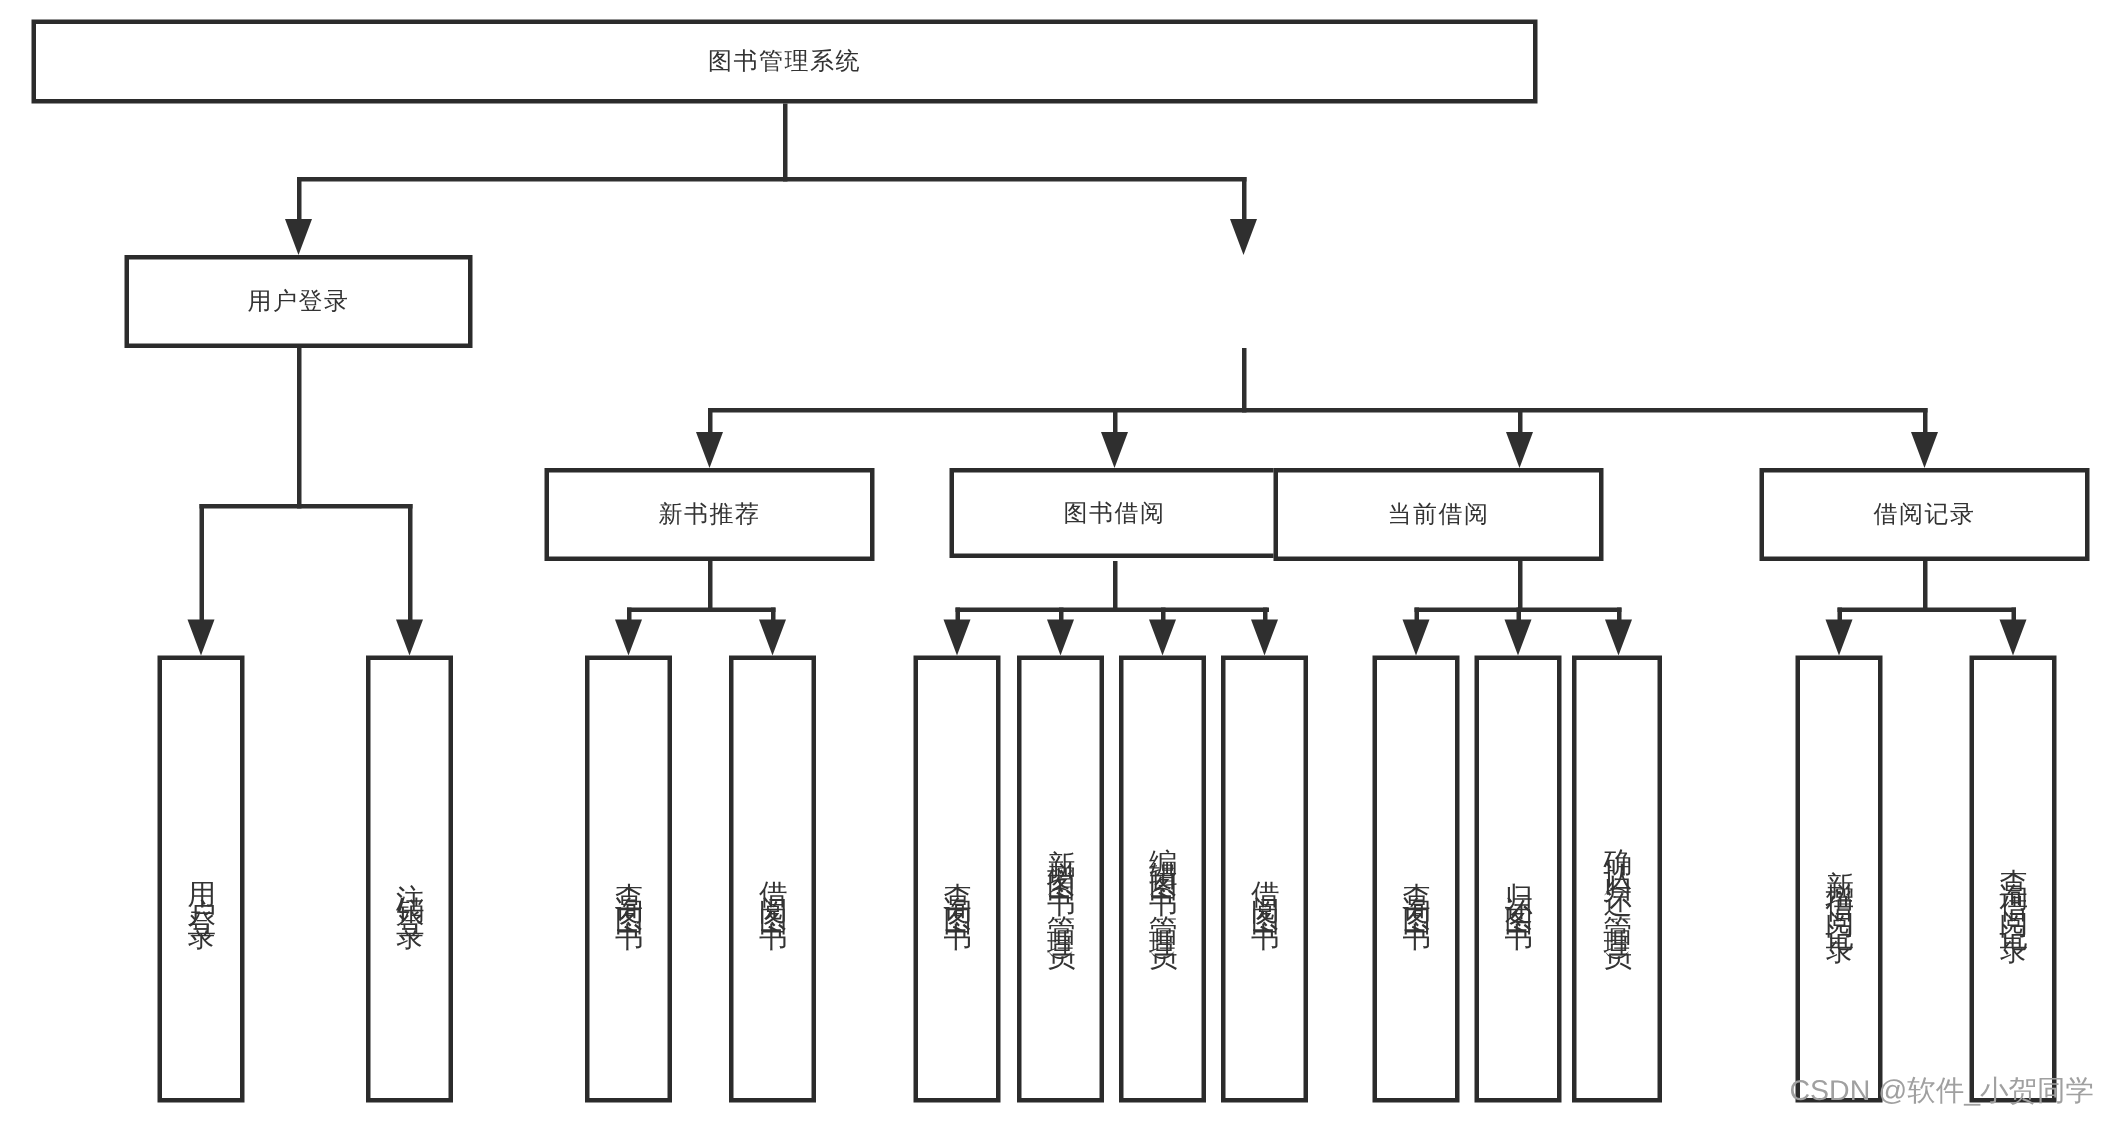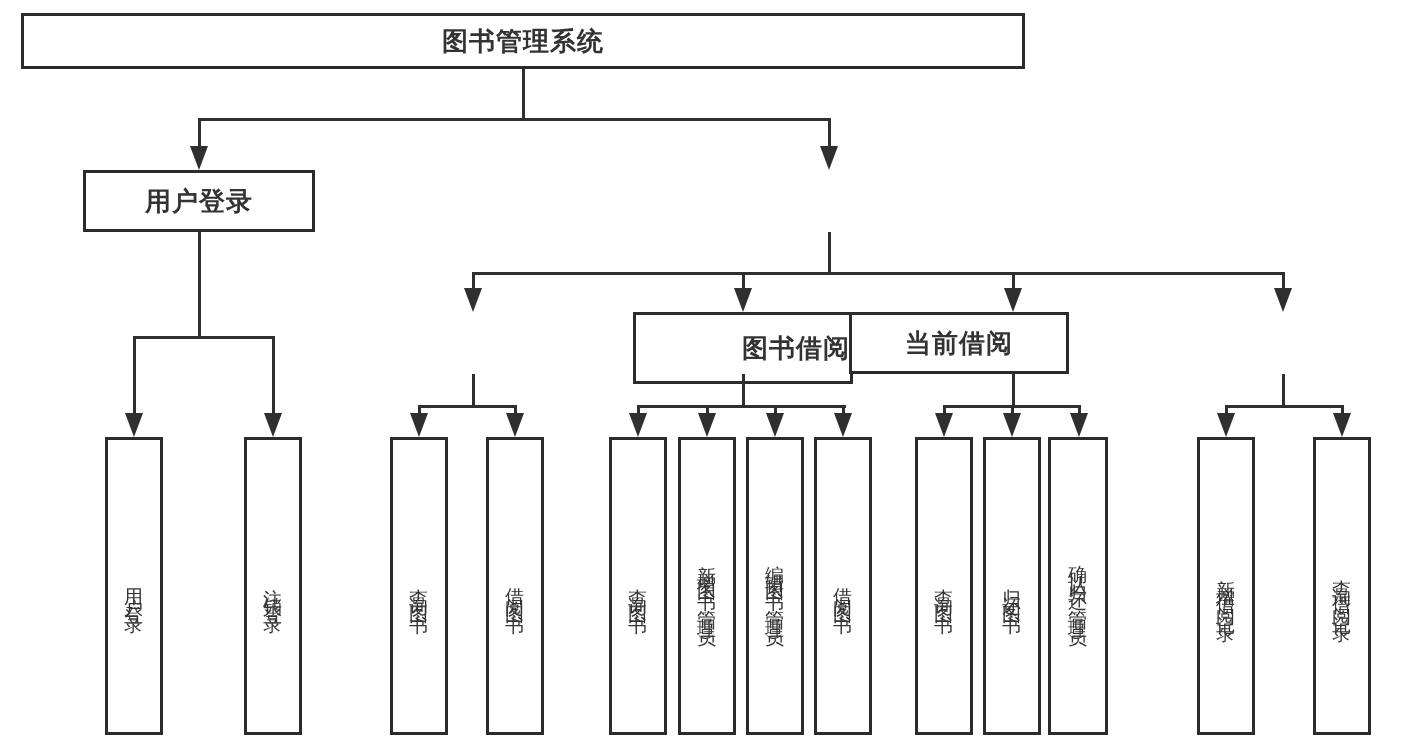--- a/index.html
+++ b/index.html
@@ -4,21 +4,21 @@
 <style>
   html,body{margin:0;padding:0;background:#ffffff;}
   #canvas{
     position:relative;width:1405px;height:747px;background:#ffffff;
     font-family:"Liberation Sans","DejaVu Sans",sans-serif;overflow:hidden;
   }
   .box{
     position:absolute;background:#ffffff;border:3px solid #2b2b2b;box-sizing:border-box;
     display:flex;align-items:center;justify-content:center;color:#333333;
   }
-  .h{font-size:26px;letter-spacing:1px;font-weight:bold;}
+  .h{font-size:16px;letter-spacing:1px;}
   .v{
     writing-mode:vertical-rl;text-orientation:upright;
     font-size:19px;letter-spacing:9px;line-height:1;
     padding-top:9px; 
   }
   .line{position:absolute;background:#2f2f2f;}
   .arrow{
     position:absolute;width:0;height:0;
     border-left:9px solid transparent;border-right:9px solid transparent;
     border-top:24px solid #2f2f2f;
@@ -34,25 +34,31 @@
 <div id="canvas">
 
   <div class="box h" style="left:21px;top:13px;width:1004px;height:56px;">
     <span>图书管理系统</span>
   </div>
 
   <div class="box h" style="left:83px;top:170px;width:232px;height:62px;">
     <span>用户登录</span>
   </div>
 
-  <div class="box h" style="left:633px;top:312px;width:220px;height:72px;justify-content:flex-end;">
+  <div class="box h" style="left:363px;top:312px;width:220px;height:62px;">
+    <span>新书推荐</span>
+  </div>
+  <div class="box h" style="left:633px;top:312px;width:220px;height:60px;">
     <span>图书借阅</span>
   </div>
   <div class="box h" style="left:849px;top:312px;width:220px;height:62px;">
     <span>当前借阅</span>
+  </div>
+  <div class="box h" style="left:1173px;top:312px;width:220px;height:62px;">
+    <span>借阅记录</span>
   </div>
 
   <div class="box v" style="left:105px;top:437px;width:58px;height:298px;">
     <span>用户登录</span>
   </div>
   <div class="box v" style="left:244px;top:437px;width:58px;height:298px;">
     <span>注销登录</span>
   </div>
 
   <div class="box v" style="left:390px;top:437px;width:58px;height:298px;">
@@ -144,14 +150,15 @@
   <div class="line" style="left:1078px;top:405px;width:3px;height:13px;"></div>
   <div class="arrow" style="left:1070px;top:413px;"></div>
 
   <div class="line" style="left:1282px;top:374px;width:3px;height:34px;"></div>
   <div class="line" style="left:1225px;top:405px;width:119px;height:3px;"></div>
   <div class="line" style="left:1225px;top:405px;width:3px;height:13px;"></div>
   <div class="arrow" style="left:1217px;top:413px;"></div>
   <div class="line" style="left:1341px;top:405px;width:3px;height:13px;"></div>
   <div class="arrow" style="left:1333px;top:413px;"></div>
 
+  <div class="watermark">CSDN @软件_小贺同学</div>
 
 </div>
 
 </body></html>

